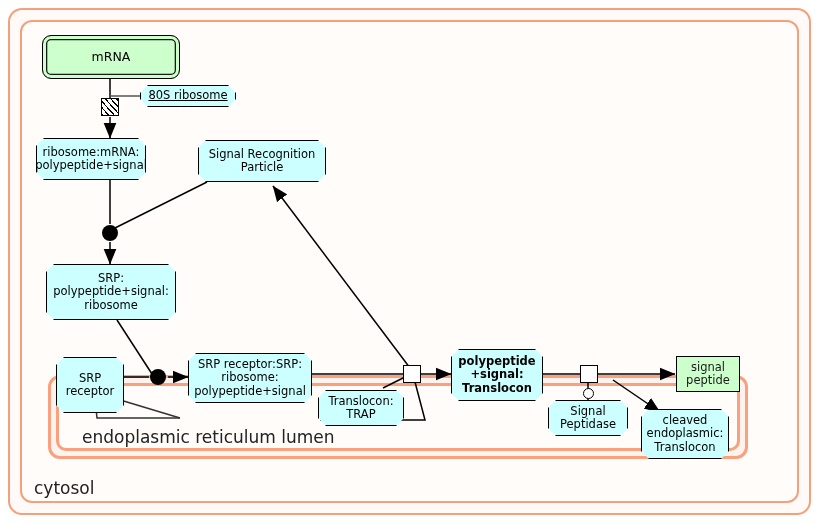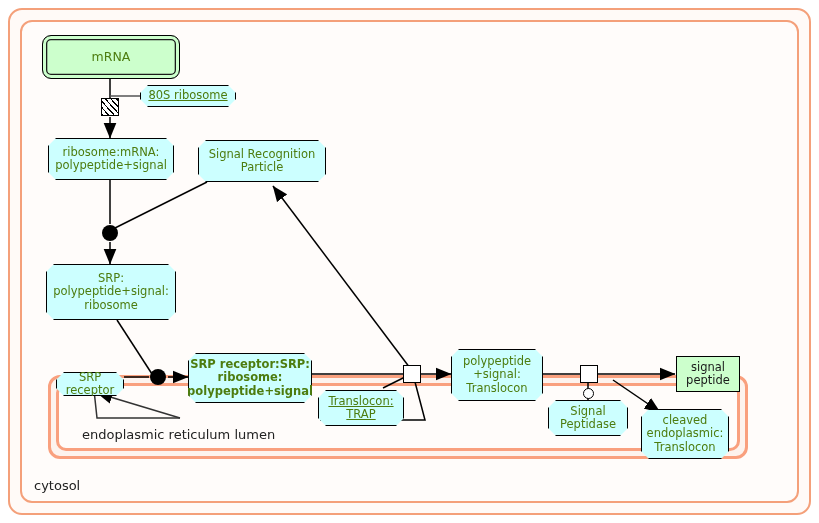--- a/index.html
+++ b/index.html
@@ -20,33 +20,33 @@
   }
   #er-lumen-outer{
     left:48px;top:375px;width:700px;height:84px;
     border:3px solid #f9a07e;border-radius:12px;background:#fdf3ee;
   }
   #er-lumen-inner{
     left:56px;top:383px;width:684px;height:68px;
     border:3px solid #f9a07e;border-radius:10px;background:#fffcfa;
   }
   .comp-label{
-    position:absolute;font-size:13px;color:#222;white-space:nowrap;
+    position:absolute;font-size:17px;color:#222;white-space:nowrap;
   }
   #label-cytosol{left:34px;top:478px;}
   #label-er{left:82px;top:427px;}
 
   
   #edges{position:absolute;left:0;top:0;width:819px;height:523px;}
 
   
   .node{
     position:absolute;box-sizing:border-box;
     display:flex;align-items:center;justify-content:center;
-    text-align:center;line-height:1.16;color:#4d7c0f;
+    text-align:center;line-height:1.16;color:#000000;
     font-size:11.5px;
   }
   .macro{
     background:#ccffff;border:1.4px solid #000;
     border-radius:2px;
     clip-path:polygon(8px 0,calc(100% - 8px) 0,100% 8px,100% calc(100% - 8px),
                       calc(100% - 8px) 100%,8px 100%,0 calc(100% - 8px),0 8px);
   }
   .nucacid{
     background:#ccffcc;border:1.5px solid #000;border-radius:9px;
@@ -133,53 +133,53 @@
   </svg>
 
   <div class="node nucleic-acid nucacid" style="left:42px;top:35px;width:138px;height:44px;font-size:12.5px;">
     <span>mRNA</span>
   </div>
 
   <div class="node macro" style="left:140px;top:85px;width:96px;height:22px;text-decoration:underline;">
     <span>80S ribosome</span>
   </div>
 
-  <div class="node macro" style="left:48px;top:138px;width:126px;height:42px;white-space:pre-line;">
+  <div class="node macro" style="left:36px;top:138px;width:110px;height:42px;white-space:pre-line;">
     <span>ribosome:mRNA:
 polypeptide+signal</span>
   </div>
 
   <div class="node macro" style="left:46px;top:264px;width:130px;height:56px;white-space:pre-line;">
     <span>SRP:
 polypeptide+signal:
 ribosome</span>
   </div>
 
   <div class="node macro" style="left:198px;top:140px;width:128px;height:42px;white-space:pre-line;">
     <span>Signal Recognition
 Particle</span>
   </div>
 
-  <div class="node macro" style="left:56px;top:357px;width:68px;height:24px;white-space:pre-line;margin-top:15px;">
+  <div class="node macro" style="left:56px;top:357px;width:68px;height:56px;white-space:pre-line;">
     <span>SRP
 receptor</span>
   </div>
 
-  <div class="node macro" style="left:188px;top:353px;width:124px;height:50px;white-space:pre-line;font-weight:bold;">
+  <div class="node macro" style="left:188px;top:353px;width:124px;height:50px;white-space:pre-line;">
     <span>SRP receptor:SRP:
 ribosome:
 polypeptide+signal</span>
   </div>
 
-  <div class="node macro" style="left:318px;top:390px;width:86px;height:36px;white-space:pre-line;text-decoration:underline;">
+  <div class="node macro" style="left:318px;top:390px;width:86px;height:36px;white-space:pre-line;">
     <span>Translocon:
 TRAP</span>
   </div>
 
-  <div class="node macro" style="left:451px;top:349px;width:92px;height:52px;white-space:pre-line;">
+  <div class="node macro" style="left:451px;top:349px;width:92px;height:52px;white-space:pre-line;font-weight:bold;">
     <span>polypeptide
 +signal:
 Translocon</span>
   </div>
 
   <div class="node macro" style="left:548px;top:400px;width:80px;height:36px;white-space:pre-line;">
     <span>Signal
 Peptidase</span>
   </div>
 

